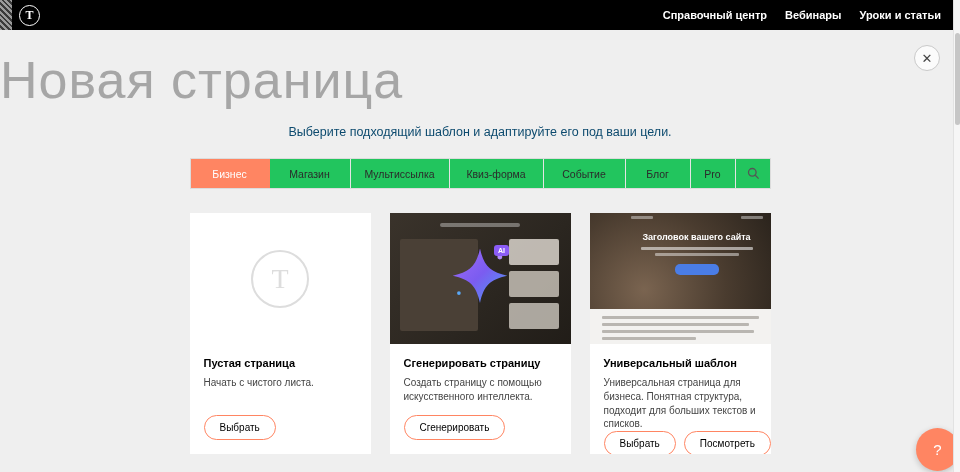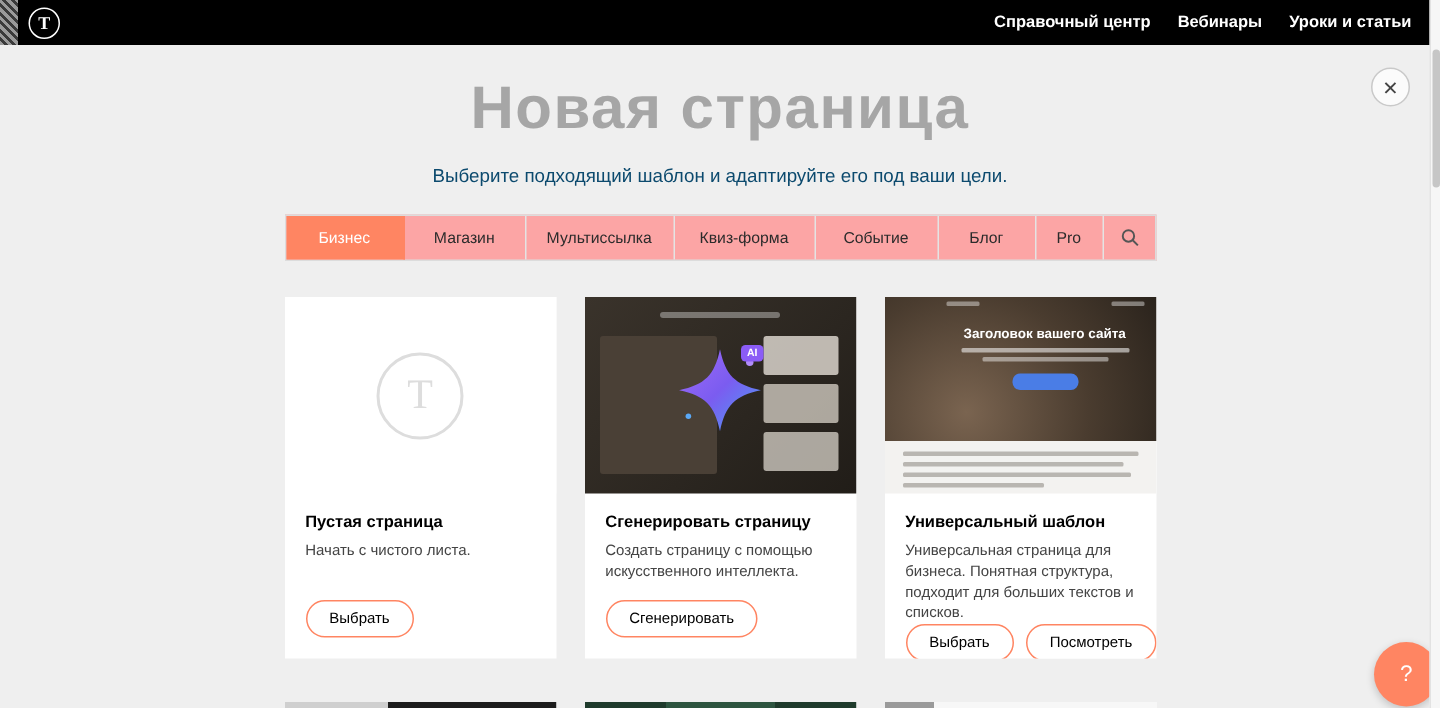--- a/index.html
+++ b/index.html
@@ -44,36 +44,36 @@
     position: absolute; top: 0; right: 0; width: 7px; height: 472px;
     background: #f6f6f6; border-left: 1px solid #e2e2e2; z-index: 60;
   }
   .scrollbar-thumb {
     position: absolute; top: 33px; left: 1px; width: 5px; height: 92px;
     background: #c6c6c6; border-radius: 3px;
   }
 
   
   .page-title {
-    margin-top: 20px; text-align: center;
-    font-size: 40px; font-weight: bold; color: #a6a6a6; letter-spacing: 1px;
+    margin-top: 20px; text-align: left;
+    font-size: 52px; font-weight: normal; color: #a6a6a6; letter-spacing: 1px;
   }
   .page-subtitle {
     margin-top: 15px; text-align: center; font-size: 12.5px; color: #0c4a6e;
   }
   .close-btn {
     position: absolute; top: 45px; right: 20px; width: 26px; height: 26px;
     background: #fbfbfb; border: 1px solid #c9c9c9; border-radius: 50%;
     display: flex; align-items: center; justify-content: center;
     font-size: 13px; color: #444; cursor: pointer; z-index: 50;
   }
 
   
   .tabs {
-    width: 581px; margin: 19px auto 0; display: flex; background: #fca5a5;
+    width: 581px; margin: 19px auto 0; display: flex; background: #22c55e;
     border: 1px solid #dcdcdc; height: 31px;
   }
   .tab {
     display: flex; align-items: center; justify-content: center;
     font-size: 10.5px; color: #2b2b2b; border-right: 1px solid #e4e4e4;
     cursor: pointer; flex: none;
   }
   .tab:last-child { border-right: none; }
   .tab.active { background: var(--accent); color: #fff; border-right-color: var(--accent); }
   .tab-search { width: 36px; }

